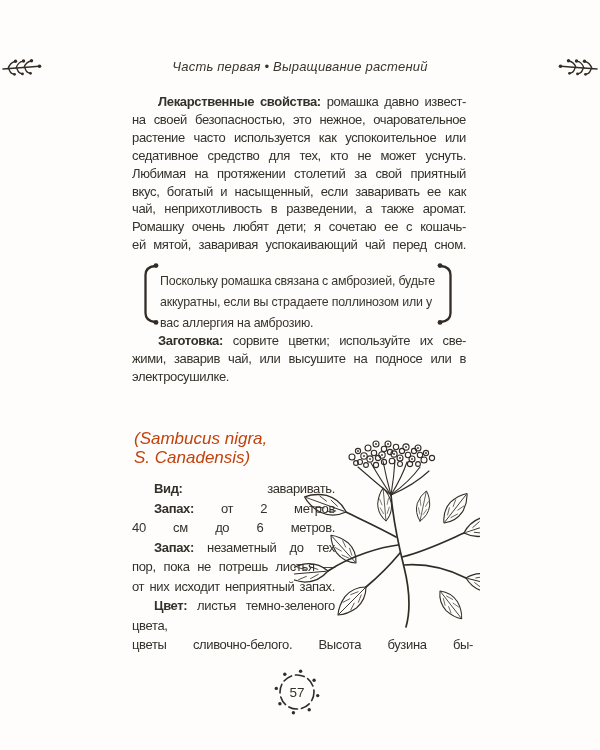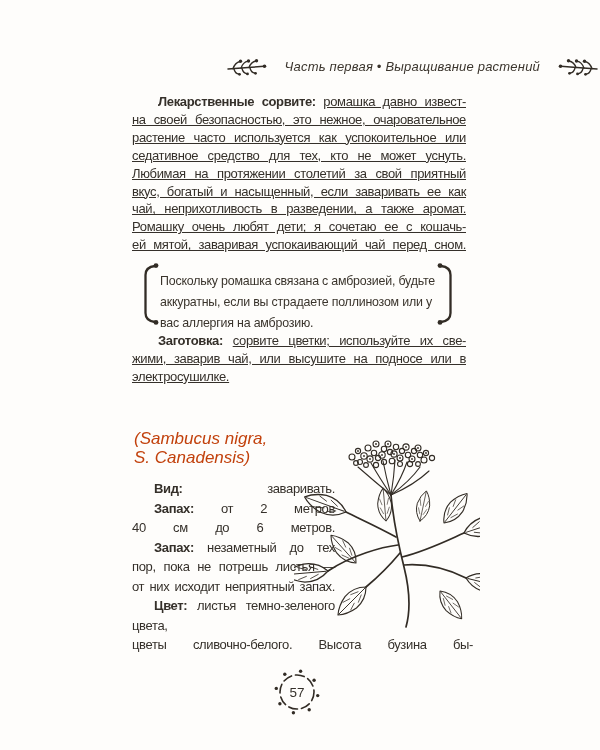--- a/index.html
+++ b/index.html
@@ -1,27 +1,27 @@
 <!DOCTYPE html>
 <html><head>
 <meta charset="utf-8">
 <style>
   html,body{margin:0;padding:0;}
   body{background:#ffffff;font-family:"Liberation Sans",sans-serif;}
   #page{position:relative;width:600px;height:750px;background:#fefdfb;overflow:hidden;color:#35302a;}
 
   
-  .pageheader{position:absolute;top:56px;left:0;right:0;display:flex;justify-content:flex-end;align-items:center;gap:18px;}
+  .pageheader{position:absolute;top:56px;left:0;right:0;display:flex;justify-content:space-between;align-items:center;gap:33px;}
   .pageheader .htext{font-size:13px;font-style:italic;letter-spacing:.2px;color:#3b352d;}
   .ornament{flex:0 0 auto;}
 
   
   .body-par{position:absolute;left:132px;width:334px;font-size:13px;line-height:17.9px;
     letter-spacing:-.35px;text-align:justify;text-align-last:justify;margin:0;color:#35302a;}
-  .body-par .flow{white-space:pre-line;text-decoration:underline;}
+  .body-par .flow{white-space:pre-line;}
   .body-par b{font-weight:700;}
   #intro-par{top:93px;text-indent:26px;}
   #harvest-par{top:332px;text-indent:26px;}
 
   
   #note-text{position:absolute;top:271px;left:160px;width:276px;text-align:left;
     font-size:12.4px;line-height:21px;letter-spacing:-.2px;white-space:pre-line;color:#3a342c;}
   .bracket{position:absolute;top:261px;width:20px;height:66px;}
   #bracket-left{left:139px;}
   #bracket-right{left:437px;}
@@ -89,21 +89,21 @@
           <circle cx="31.5" cy="4.8" r="1.7"></circle>
         <circle cx="14.5" cy="18.3" r="1.4"></circle>
           <circle cx="22.5" cy="17.9" r="1.4"></circle>
           <circle cx="30.5" cy="17.3" r="1.4"></circle>
         <circle cx="39.5" cy="10.2" r="1.8"></circle>
       </g>
     </svg>
   </div>
 
   <p class="body-par" id="intro-par">
-    <b>Лекарственные сорвите:</b>
+    <b>Лекарственные свойства:</b>
     <span class="flow">ромашка давно извест-
 на своей безопасностью, это нежное, очаровательное
 растение часто используется как успокоительное или
 седативное средство для тех, кто не может уснуть.
 Любимая на протяжении столетий за свой приятный
 вкус, богатый и насыщенный, если заваривать ее как
 чай, неприхотливость в разведении, а также аромат.
 Ромашку очень любят дети; я сочетаю ее с кошачь-
 ей мятой, заваривая успокаивающий чай перед сном.</span>
   </p>

